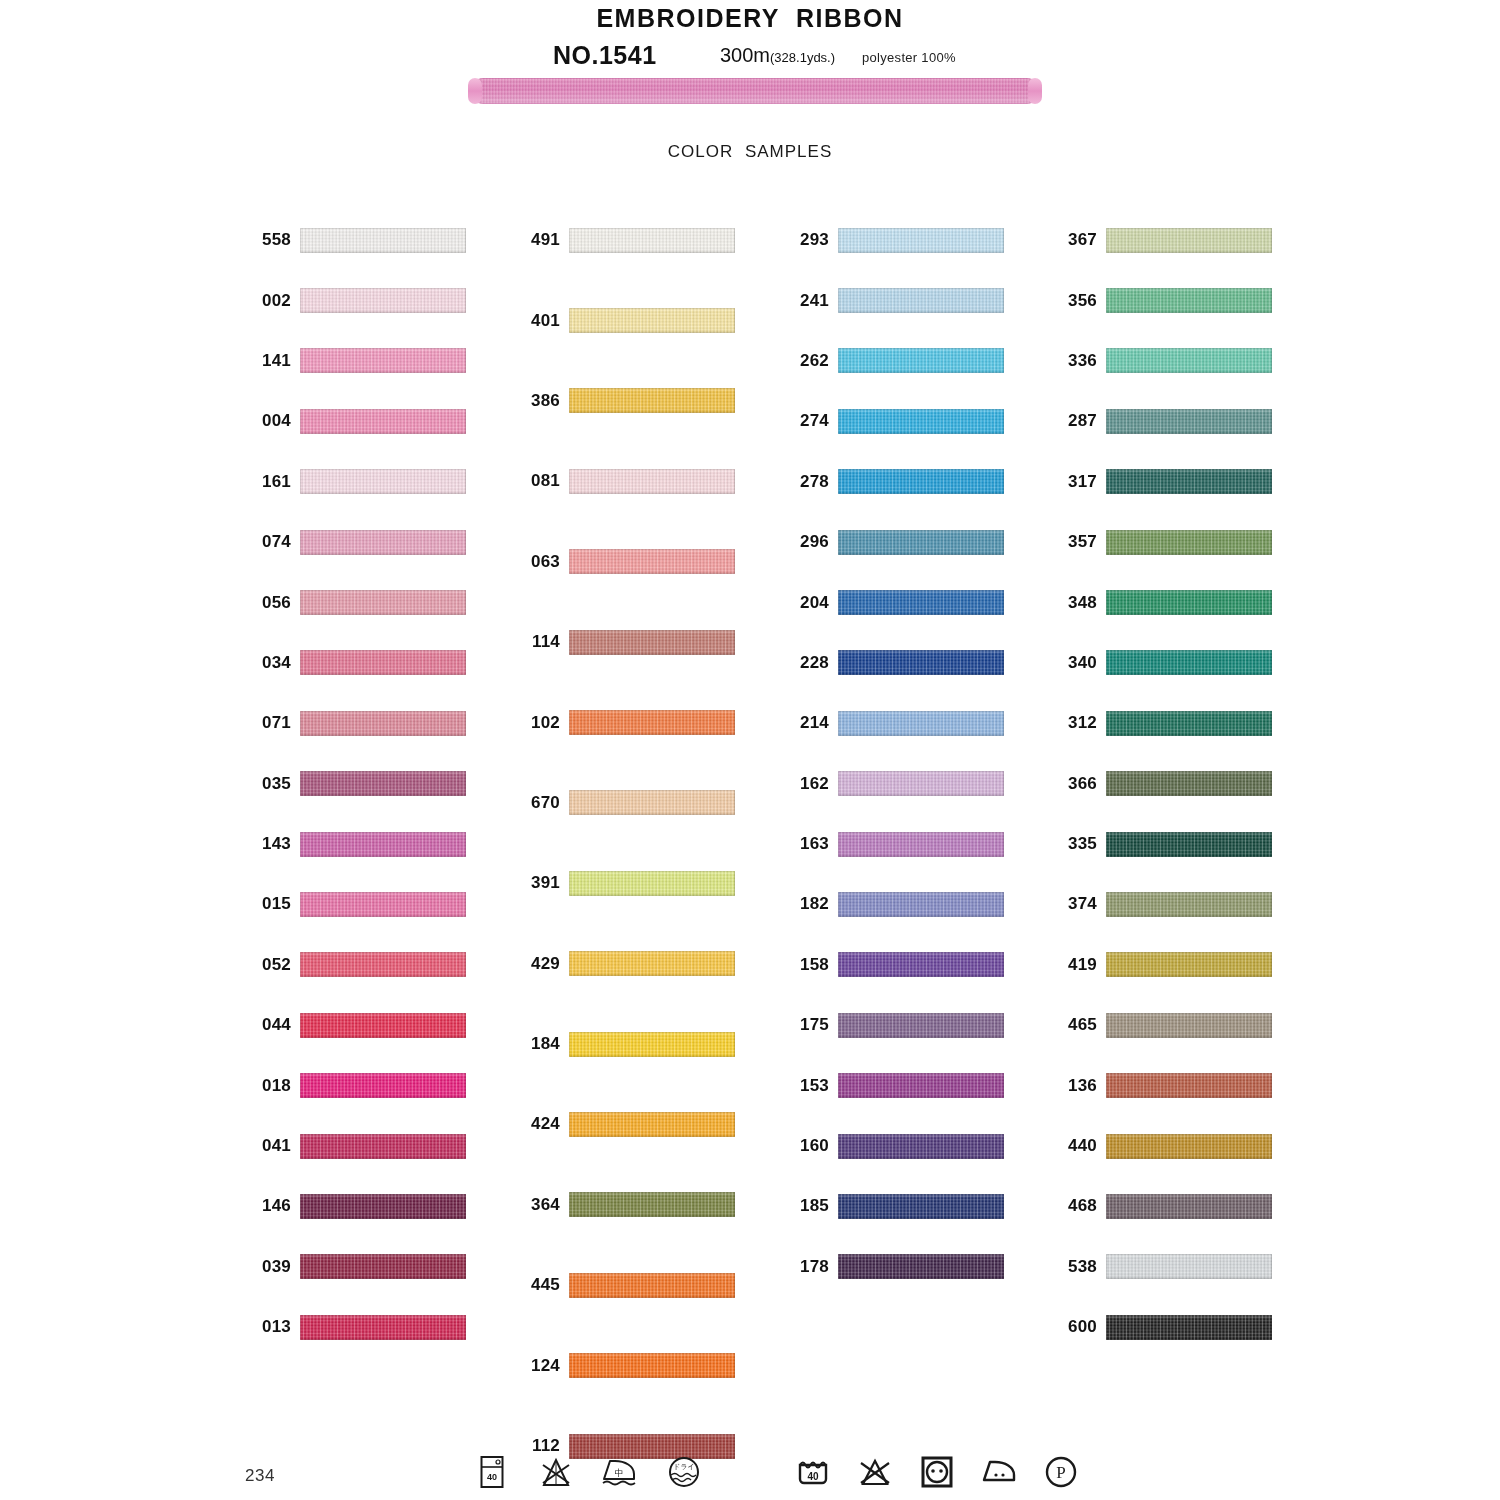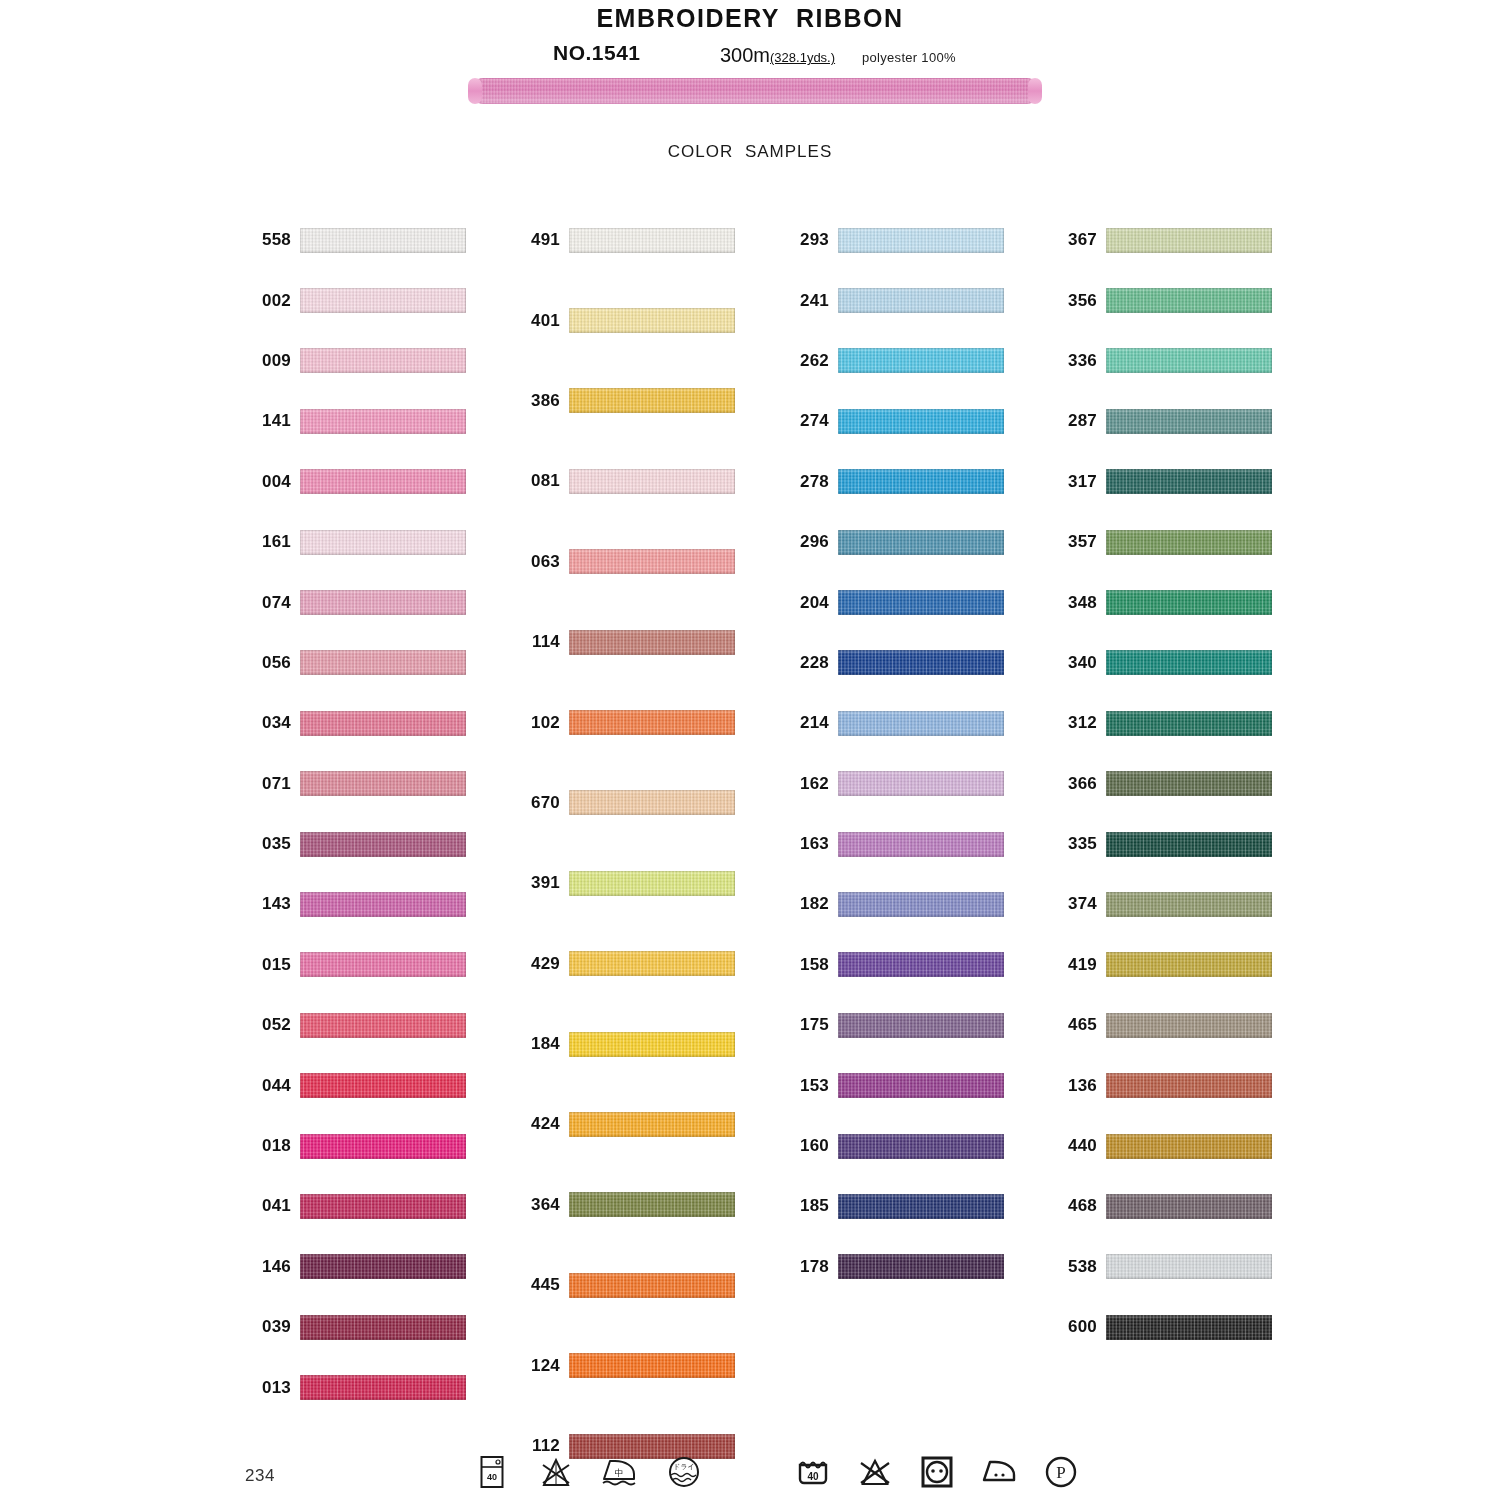--- a/index.html
+++ b/index.html
@@ -34,35 +34,34 @@
   }
   #subtitle-row {
     position: relative;
     height: 34px;
     margin-top: 8px;
   }
   #product-no {
     position: absolute;
     left: 553px;
     top: 0;
-    font-size: 21px;
+    font-size: 25px;
     font-weight: bold;
     letter-spacing: 0.5px;
     color: #111;
   }
   #length-spec {
     position: absolute;
     left: 720px;
     top: 3px;
     font-size: 20px;
     color: #111;
   }
   #length-spec .sub {
     font-size: 13px;
-    text-decoration: underline;
   }
   #material-spec {
     position: absolute;
     left: 862px;
     top: 9px;
     font-size: 13px;
     letter-spacing: 0.3px;
     color: #222;
   }
 
@@ -238,27 +237,20 @@
         </div>
       </div>
       <div class="swatch-row">
         <div class="code">002</div>
         <div class="swatch" style="background-color: rgb(247, 217, 227);">
           <div class="weave"></div>
           <div class="edge"></div>
         </div>
       </div>
       <div class="swatch-row">
-        <div class="code">009</div>
-        <div class="swatch" style="background-color: rgb(245, 192, 210);">
-          <div class="weave"></div>
-          <div class="edge"></div>
-        </div>
-      </div>
-      <div class="swatch-row">
         <div class="code">141</div>
         <div class="swatch" style="background-color: rgb(242, 150, 189);">
           <div class="weave"></div>
           <div class="edge"></div>
         </div>
       </div>
       <div class="swatch-row">
         <div class="code">004</div>
         <div class="swatch" style="background-color: rgb(240, 140, 181);">
           <div class="weave"></div>

